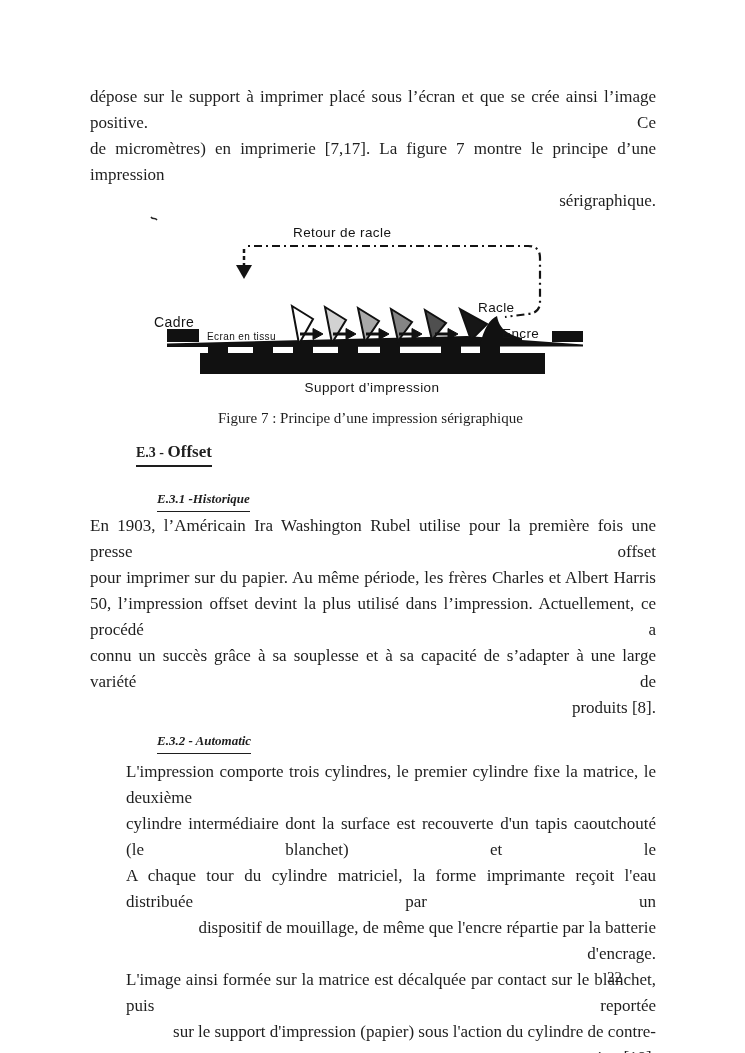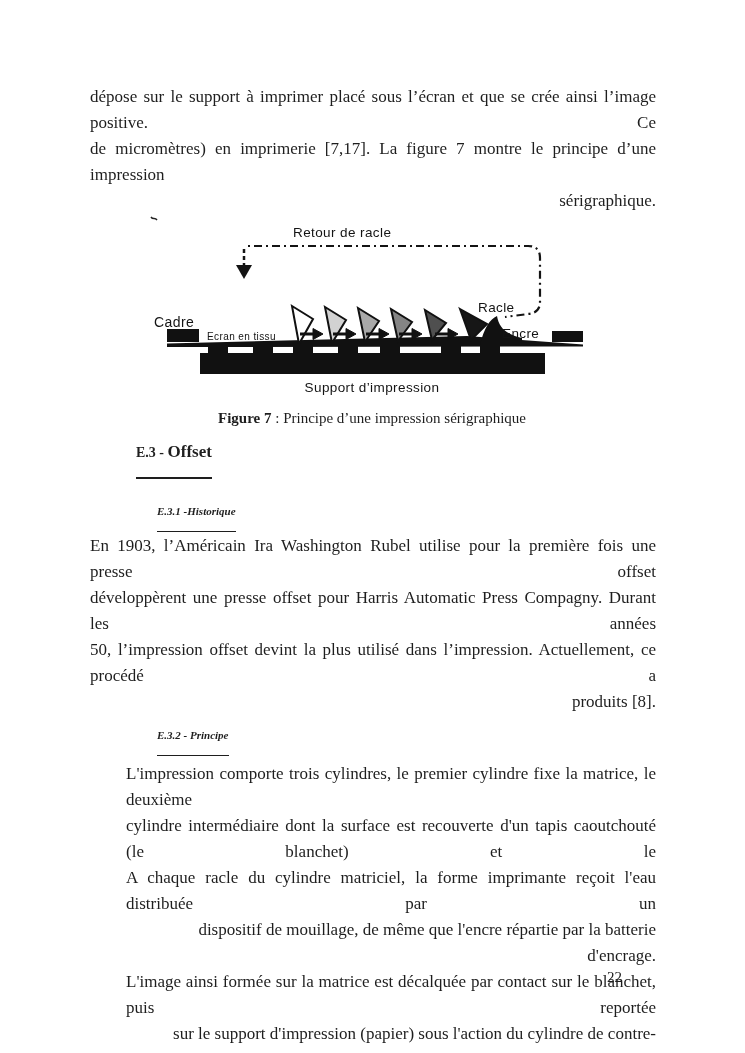--- a/index.html
+++ b/index.html
@@ -8,28 +8,28 @@
     font-family:"Liberation Serif", serif;color:#1e1e1e;
     position:relative;overflow:hidden;
   }
   .content{position:absolute;left:90px;top:84px;width:566px;}
   .par{font-size:17px;line-height:26px;}
   .jline{text-align:justify;text-align-last:justify;}
   .lline{text-align:right;}
   .figure-svg{display:block;margin:2px 0 0 60px;}
   .fig-label{font-family:"Liberation Sans", sans-serif;fill:#141414;letter-spacing:0.4px;}
   .caption{margin:7px 0 0 128px;font-size:15px;line-height:20px;}
-  .cap-b{font-weight:bold;}
+  .cap-b{font-weight:normal;}
   .h-e3{margin:12px 0 0 46px;line-height:23px;}
-  .h-e3 .hu{display:inline-block;border-bottom:2px solid #1e1e1e;padding-bottom:13px;font-weight:bold;}
+  .h-e3 .hu{display:inline-block;border-bottom:2px solid #1e1e1e;padding-bottom:1px;font-weight:bold;}
   .e3p{font-size:14px;}
   .e3l{font-size:17px;}
   .h-sub{margin:21px 0 0 67px;line-height:20px;}
-  .h-sub .hu2{display:inline-block;border-bottom:1.5px solid #1e1e1e;padding-bottom:10px;
-    font-weight:bold;font-style:italic;font-size:11px;}
+  .h-sub .hu2{display:inline-block;border-bottom:1.5px solid #1e1e1e;padding-bottom:2px;
+    font-weight:bold;font-style:italic;font-size:13px;}
   .h-sub.h32{margin-top:9px;}
   .par.p2{margin-top:1px;}
   .par.p3{margin-top:5px;margin-left:36px;}
   .pagenum{position:absolute;left:607px;top:969px;font-size:15px;}
 </style>
 </head>
 <body>
 
 <div class="page">
   <div class="content">
@@ -105,33 +105,34 @@
     <div class="h-e3">
       <span class="hu"><span class="e3p">E.3 - </span><span class="e3l">Offset</span></span>
     </div>
 
     <div class="h-sub">
       <span class="hu2">E.3.1 -Historique</span>
     </div>
 
     <div class="par p2">
       <div class="jline">En 1903, l’Américain Ira Washington Rubel utilise pour la première fois une presse offset</div>
-      <div class="jline">développèrent une presse offset pour Harris Automatic Press Compagny. Durant les années</div>
+      <div class="jline">pour imprimer sur du papier. Au même période, les frères Charles et Albert Harris</div>
       <div class="jline">50, l’impression offset devint la plus utilisé dans l’impression. Actuellement, ce procédé a</div>
+      <div class="jline">connu un succès grâce à sa souplesse et à sa capacité de s’adapter à une large variété de</div>
       <div class="lline">produits [8].</div>
     </div>
 
     <div class="h-sub h32">
-      <span class="hu2">E.3.2 - Principe</span>
+      <span class="hu2">E.3.2 - Automatic</span>
     </div>
 
     <div class="par p3">
       <div class="jline">L'impression comporte trois cylindres, le premier cylindre fixe la matrice, le deuxième</div>
       <div class="jline">cylindre intermédiaire dont la surface est recouverte d'un tapis caoutchouté (le blanchet) et le</div>
-      <div class="jline">A chaque racle du cylindre matriciel, la forme imprimante reçoit l'eau distribuée par un</div>
+      <div class="jline">A chaque tour du cylindre matriciel, la forme imprimante reçoit l'eau distribuée par un</div>
       <div class="lline">dispositif de mouillage, de même que l'encre répartie par la batterie d'encrage.</div>
       <div class="jline">L'image ainsi formée sur la matrice est décalquée par contact sur le blanchet, puis reportée</div>
       <div class="lline">sur le support d'impression (papier) sous l'action du cylindre de contre-pression [18].</div>
       <div class="lline">La figure 8 montre le principe de l’impression offset.</div>
     </div>
 
   </div>
 
   <div class="pagenum">22</div>
 </div>

